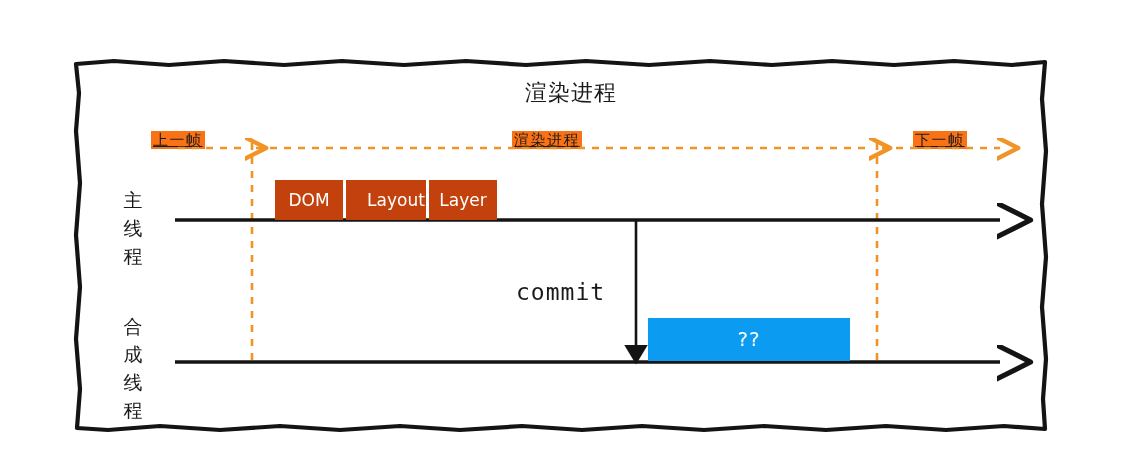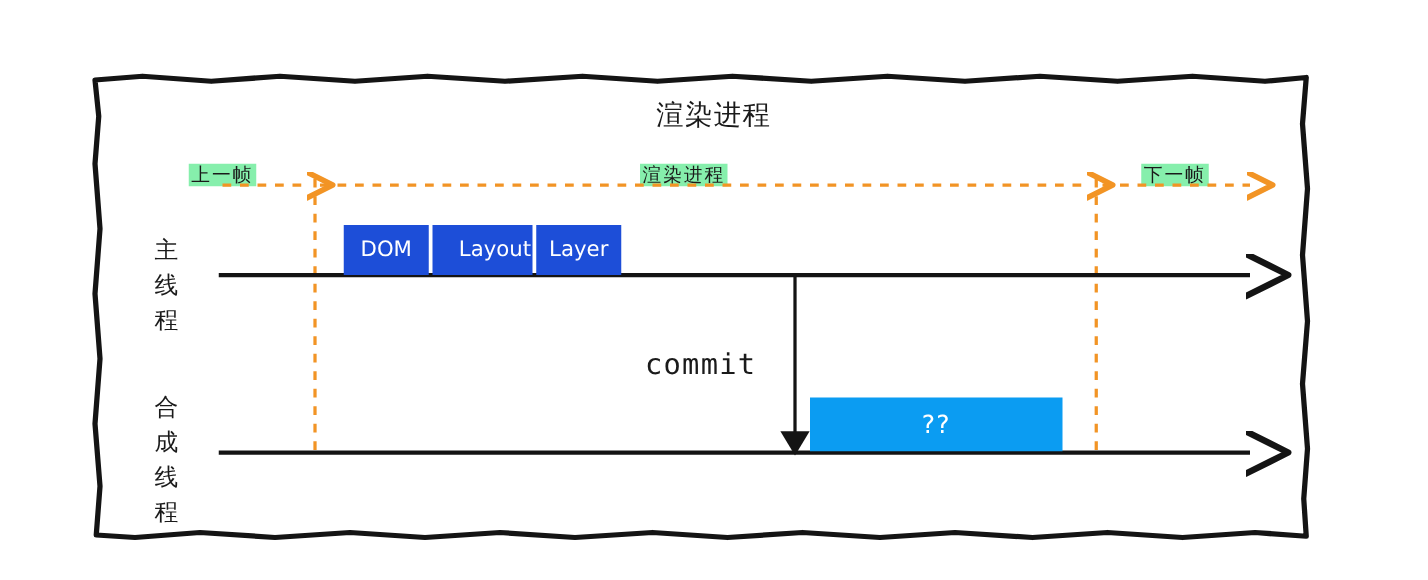--- a/index.html
+++ b/index.html
@@ -57,22 +57,23 @@
 
   
   .band-label {
     position: absolute;
     font-size: 15px;
     line-height: 18px;
     color: #1a1a1a;
     letter-spacing: 1.5px;
     white-space: nowrap;
     font-family: "DejaVu Sans", "Liberation Sans", sans-serif;
-    background: #86efac;
+    background: #f97316;
     padding: 0 2px;
+    text-decoration: underline;
   }
   #label-prev-frame { left: 151px; top: 131px; }
   #label-current-frame { left: 512px; top: 131px; }
   #label-next-frame { left: 913px; top: 131px; }
 
   
   .overlay {
     position: absolute;
     left: 0;
     top: 0;
@@ -100,21 +101,21 @@
   
   .stage-row {
     position: absolute;
     left: 275px;
     top: 180px;
     height: 40px;
     display: flex;
     gap: 3px;
   }
   .stage-box {
-    background: #1d4ed8;
+    background: #c2410c;
     color: #ffffff;
     font-size: 17px;
     line-height: 40px;
     text-align: center;
     font-family: "DejaVu Sans", "Liberation Sans", sans-serif;
     box-sizing: border-box;
   }
   .stage-box.w-dom    { width: 68px; }
   .stage-box.w-style  { width: 72px; }
   .stage-box.w-layout { width: 80px; padding-left: 20px; }

